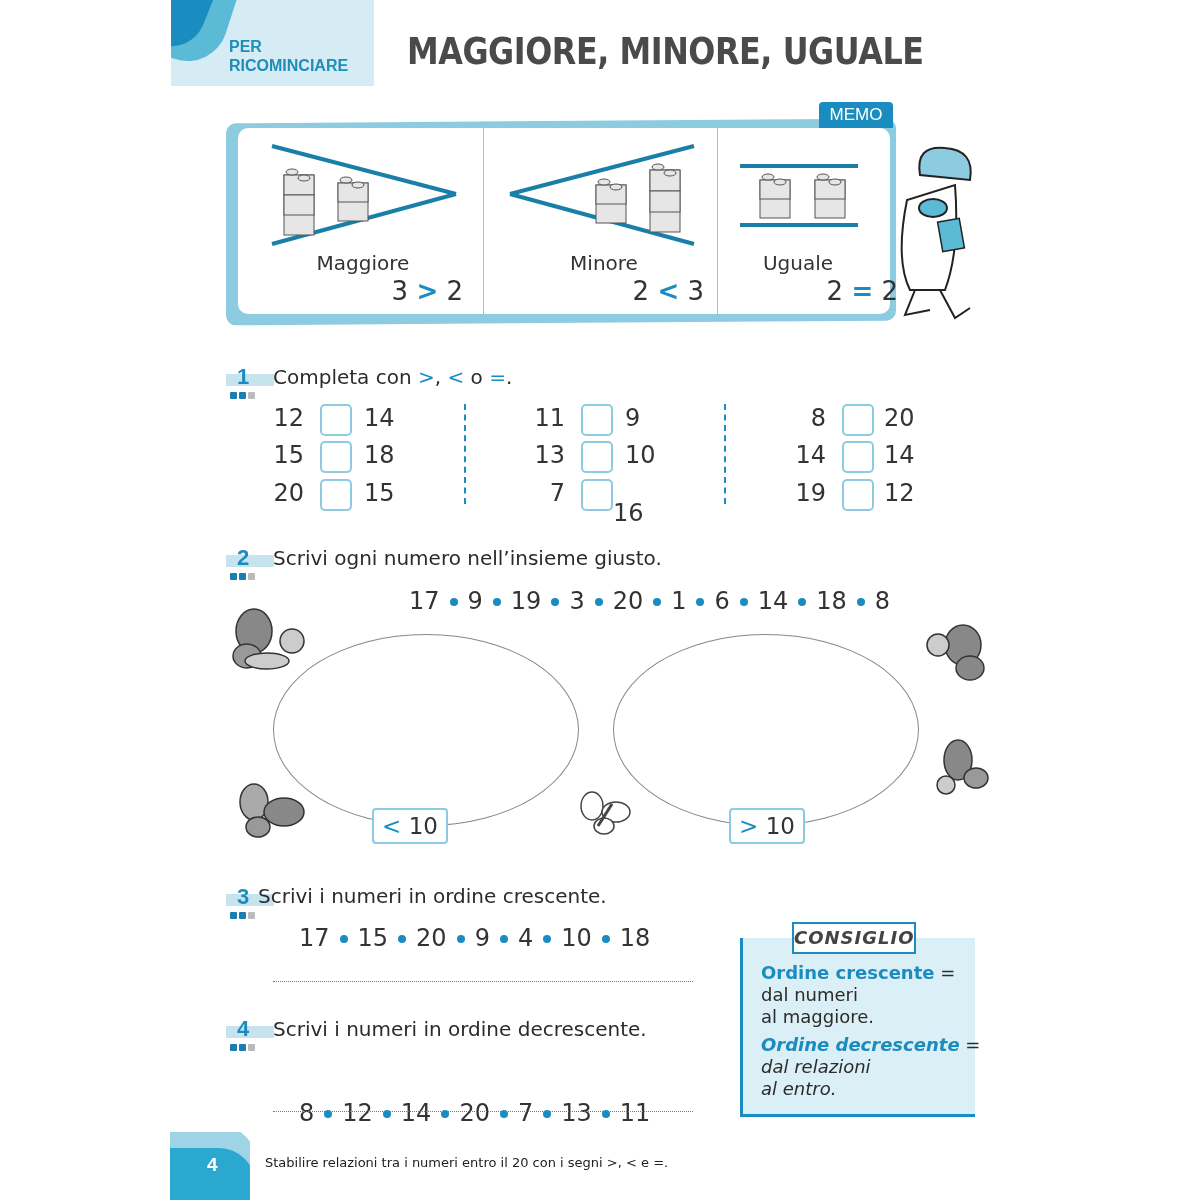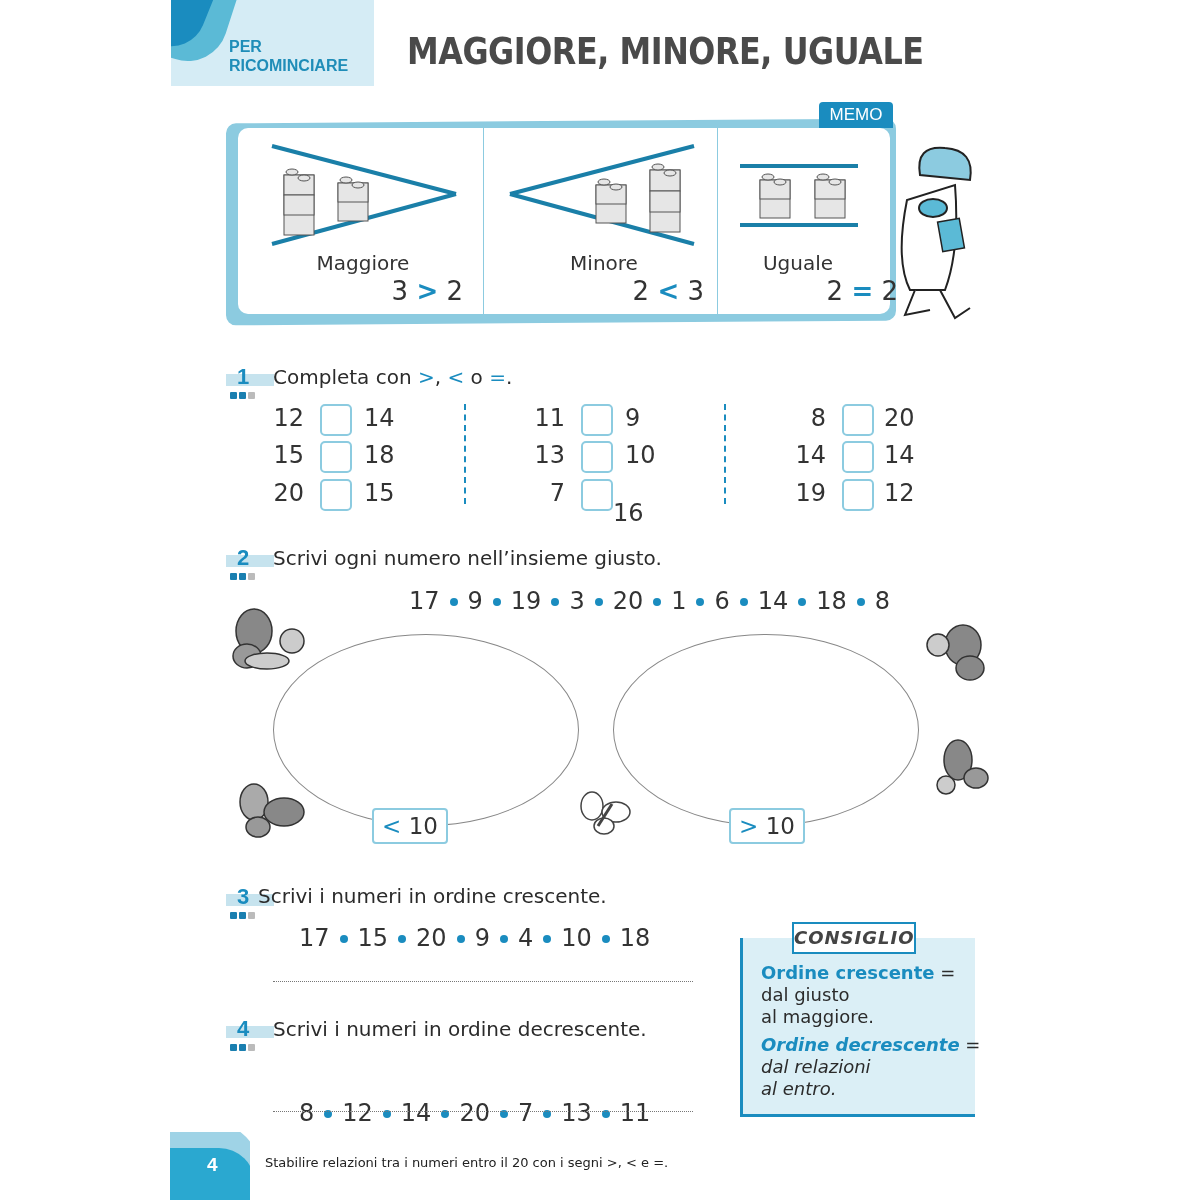--- a/index.html
+++ b/index.html
@@ -278,21 +278,21 @@
 <div class="ex-title" style="left:273px;top:1017px;">Scrivi i numeri in ordine decrescente.</div>
 <div class="num-seq" style="left:299px;top:1054px;margin-top:45px;">
   <span>8</span><span class="dot"></span><span>12</span><span class="dot"></span><span>14</span><span class="dot"></span><span>20</span><span class="dot"></span><span>7</span><span class="dot"></span><span>13</span><span class="dot"></span><span>11</span>
 </div>
 <div class="dotline" style="left:273px;top:1111px;width:420px;"></div>
 
 <div id="cons-box" class="abs"></div>
 <div id="cons-tag" class="abs">CONSIGLIO</div>
 <div class="cons-text" style="top:962px;">
   <div><span class="hl">Ordine crescente</span><span> =</span></div>
-  <div>dal giusto</div>
+  <div>dal numeri</div>
   <div>al maggiore.</div>
 </div>
 <div class="cons-text" style="top:1034px;font-style:italic;">
   <div><span class="hl">Ordine decrescente</span><span> =</span></div>
   <div>dal relazioni</div>
   <div>al entro.</div>
 </div>
 
 <div id="foot-tab" class="abs">
     <div class="w1"></div>

